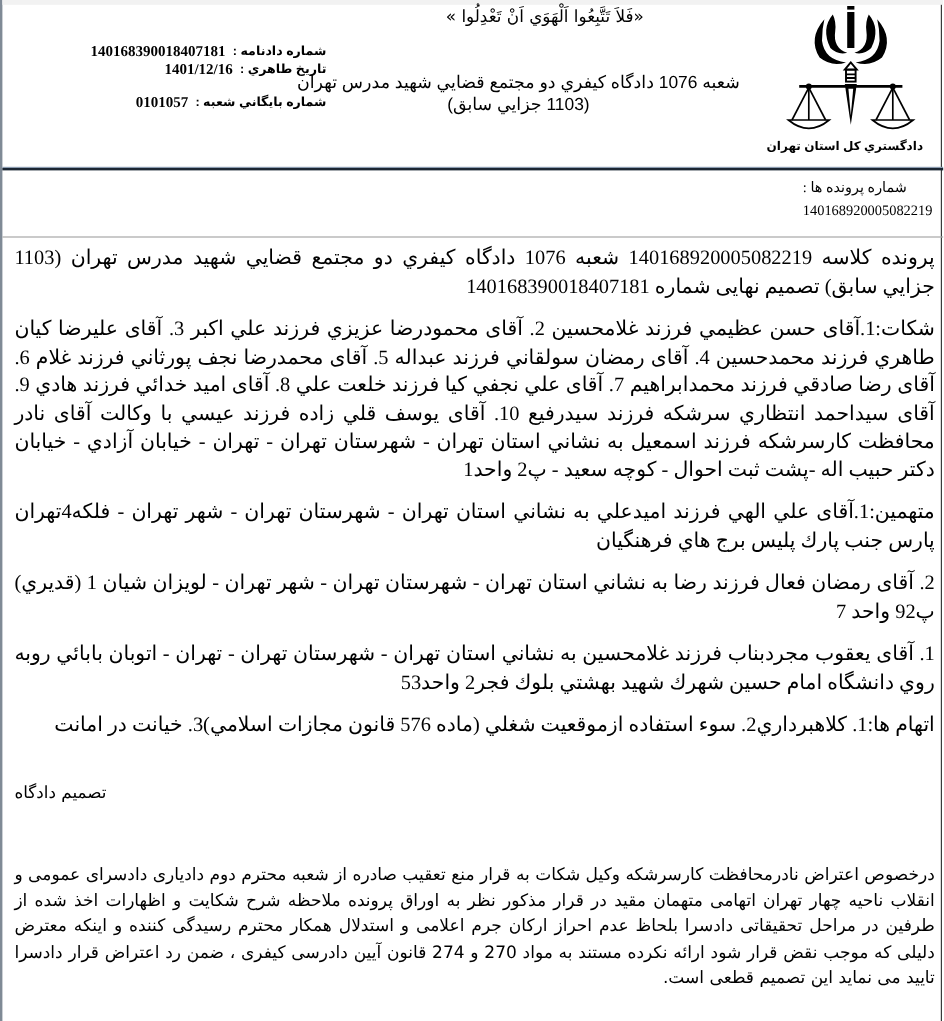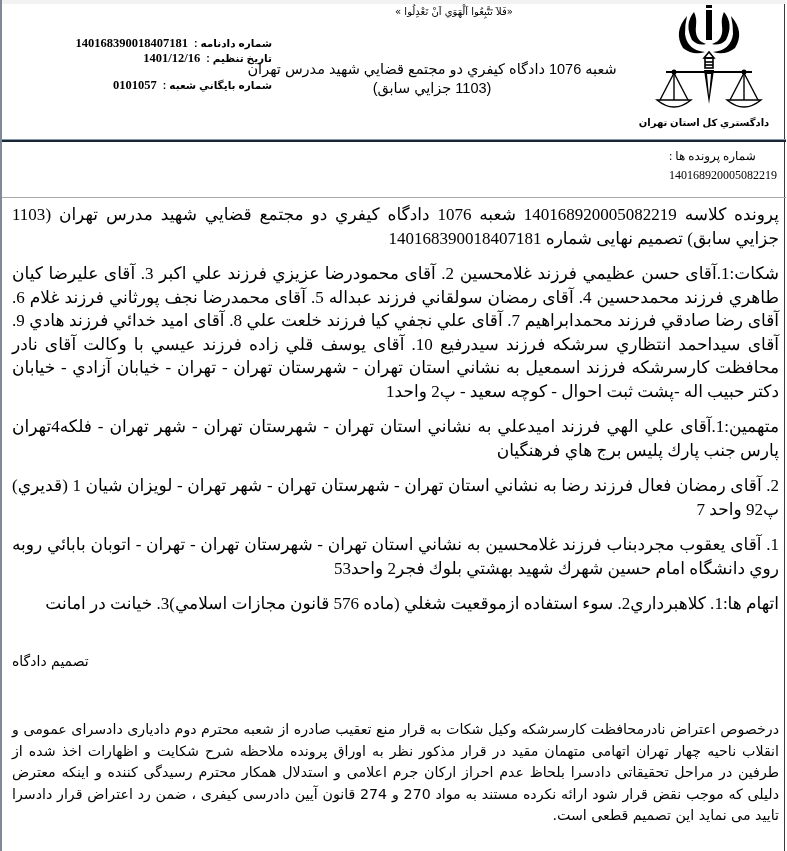--- a/index.html
+++ b/index.html
@@ -18,21 +18,21 @@
     .emblem {
       position: absolute; right: 22px; top: 4px; width: 110px; height: 112px;
     }
     .court-name {
       position: absolute; right: 12px; top: 117px; width: 140px; text-align: center;
       font-family: "Liberation Sans", "DejaVu Sans", sans-serif; font-weight: bold; font-size: 10px;
       direction: rtl;
     }
     .verse {
       position: absolute; left: 352px; top: 6px; width: 200px; text-align: center;
-      font-family: "DejaVu Sans", sans-serif; font-size: 10px; direction: rtl;
+      font-family: "DejaVu Sans", sans-serif; font-size: 14px; direction: rtl;
     }
     .branch-title {
       position: absolute; left: 230px; top: 60px; width: 400px; text-align: center; direction: rtl;
       font-family: "Liberation Sans", "DejaVu Sans", sans-serif; font-weight: normal; font-size: 14.5px; line-height: 19px;
     }
     .doc-title {
       position: absolute; left: 330px; top: 102px; width: 200px; text-align: center;
       font-family: "Liberation Sans", "DejaVu Sans", sans-serif; font-weight: bold; font-size: 17px; color: #1f3f73; direction: rtl;
     }
     .meta {
@@ -115,21 +115,21 @@
     <div>شعبه 1076 دادگاه كيفري دو مجتمع قضايي شهيد مدرس تهران</div>
     <div>(1103 جزايي سابق)</div>
   </div>
 
   <div class="meta">
     <div class="meta-row">
       <span class="lbl">شماره دادنامه :</span>
       <span class="val">140168390018407181</span>
     </div>
     <div class="meta-row">
-      <span class="lbl">تاريخ تنظيم :</span>
+      <span class="lbl">تاريخ طاهري :</span>
       <span class="val">1401/12/16</span>
     </div>
     <div class="meta-row gap">
       <span class="lbl">شماره بايگاني شعبه :</span>
       <span class="val">0101057</span>
     </div>
   </div>
 </div>
 
 <div class="hrule-dark-top"></div>

